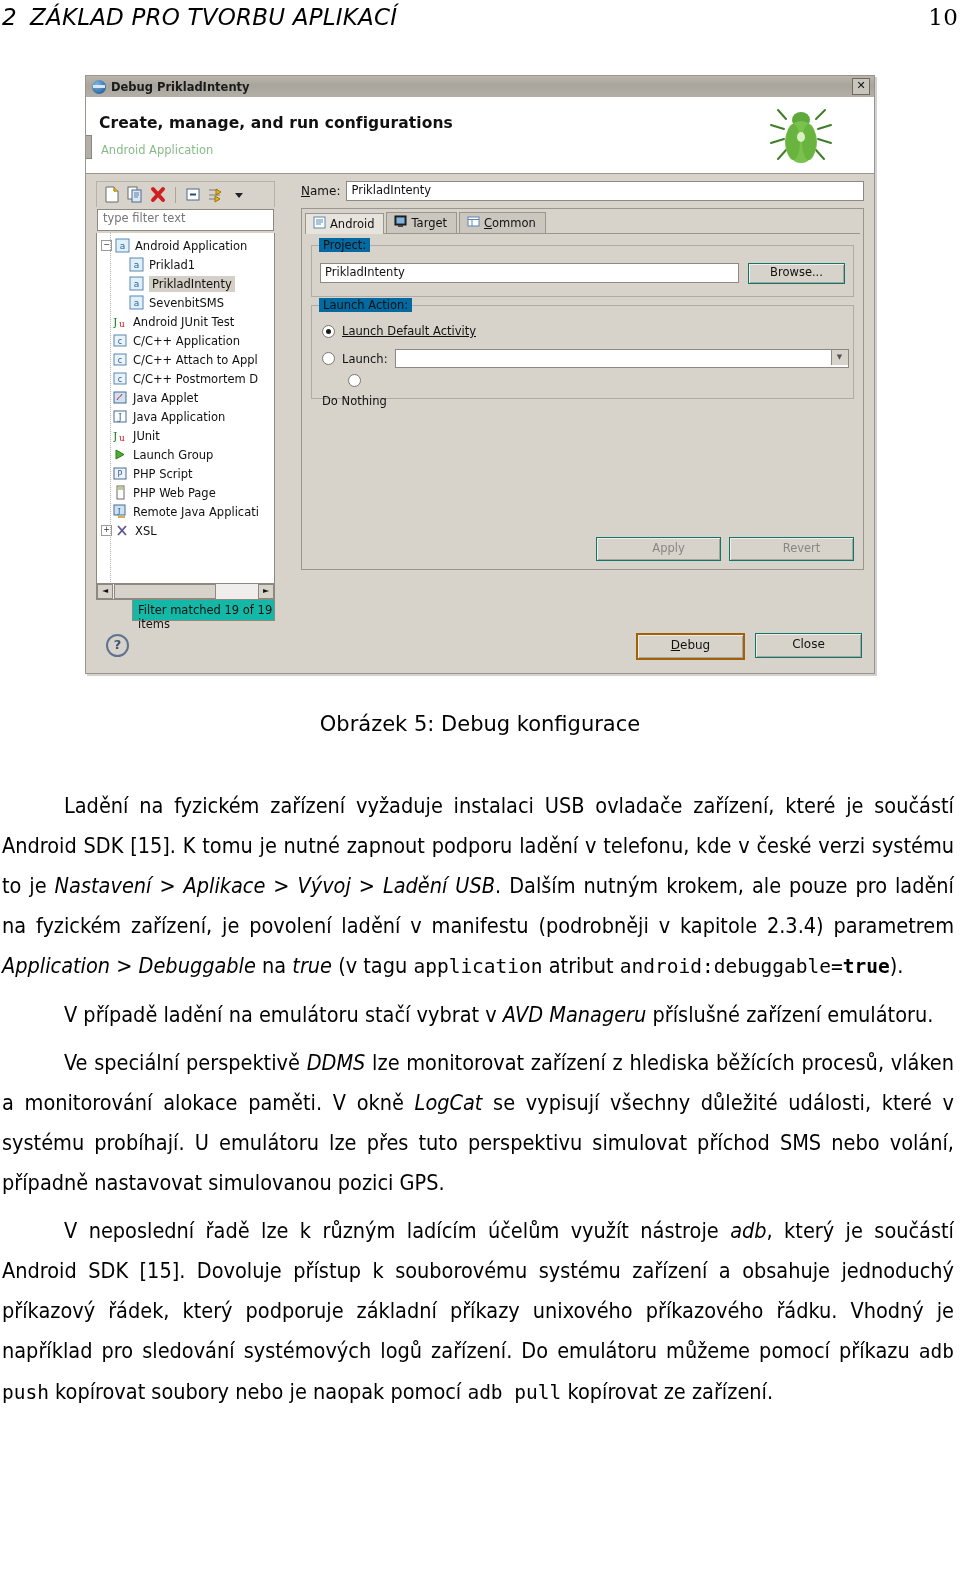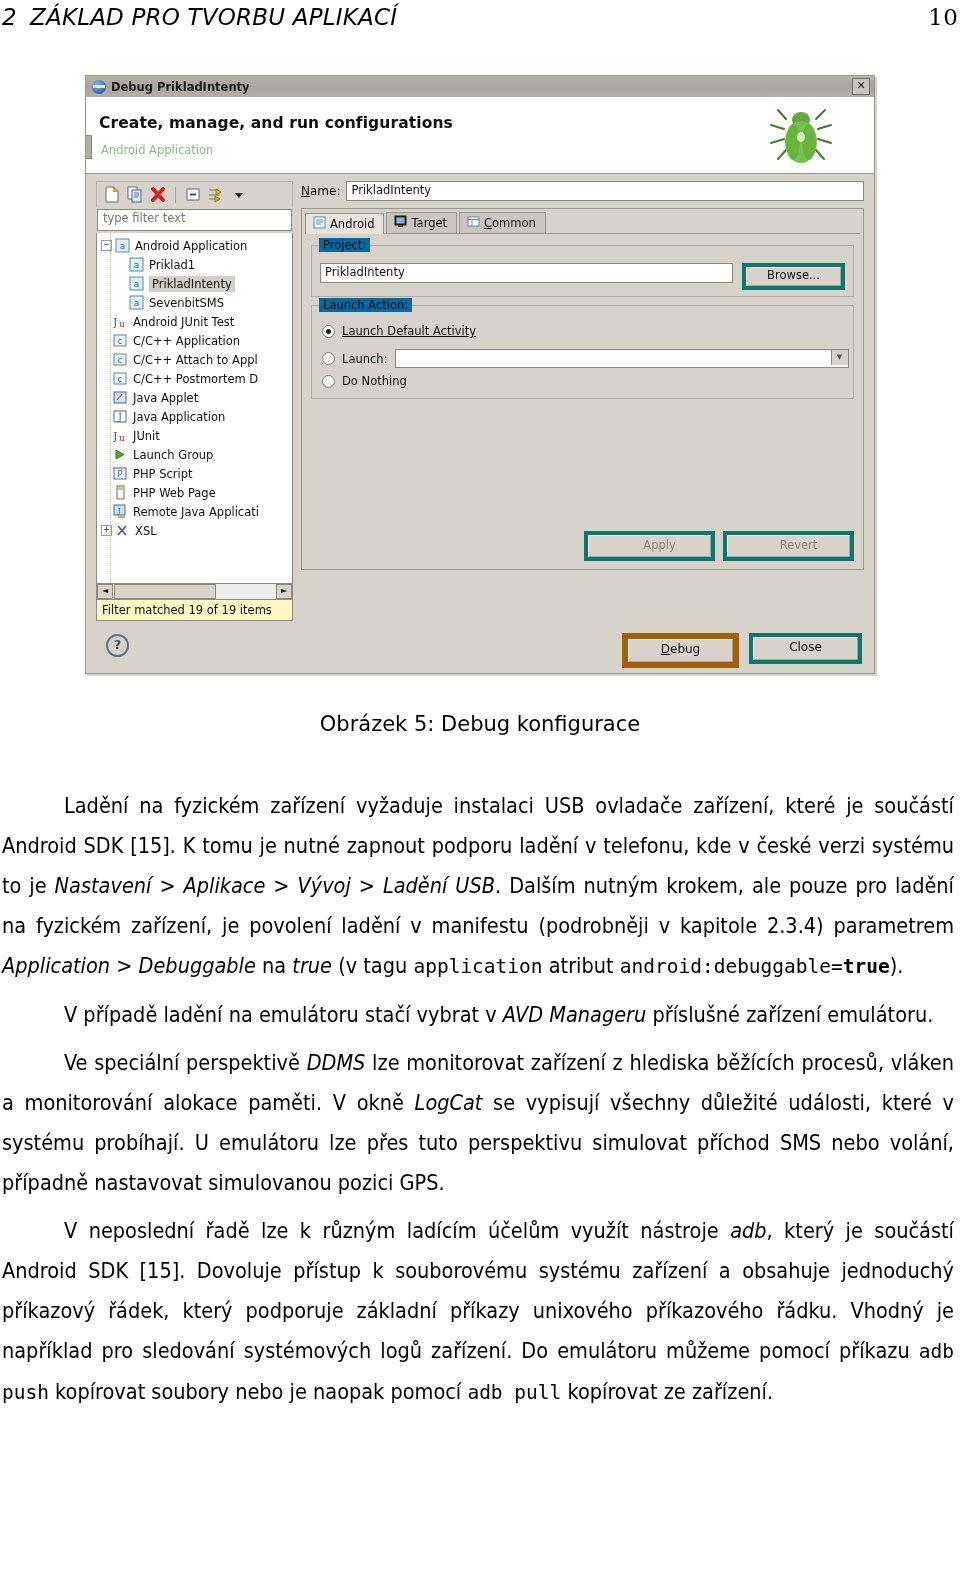--- a/index.html
+++ b/index.html
@@ -84,21 +84,21 @@
   }
   .banner-tab {
     position:absolute; left:-1px; top:38px; width:5px; height:22px;
     background:#b3afa7; border:1px solid #8c887f;
   }
 
   
   .dlg-body { position: absolute; left: 0; top: 97px; width: 100%; bottom: 0; }
 
   
-  .leftpane { position: absolute; left: 10px; top: 8px; width: 197px; height: 430px; }
+  .leftpane { position: absolute; left: 10px; top: 8px; width: 179px; height: 430px; }
   .tbar {
     height: 25px; background: #d7d3cb;
     border: 1px solid #b6b2aa; border-bottom: none;
     display: flex; align-items: center; padding-left: 5px; gap: 3px;
   }
   .tbtn { width: 20px; height: 19px; position: relative; }
   .tsep { width: 1px; height: 16px; background: #a9a49c; margin: 0 4px; }
   .filterbox {
     height: 19px; background: #fff; border: 1px solid #8d8980;
     margin: 2px 1px; padding: 1px 0 0 5px; color: #777; font-size: 11.5px;
@@ -121,22 +121,22 @@
           background: repeating-linear-gradient(to bottom,#b0b0b0 0 1px, transparent 1px 2px); }
 
   .hscroll {
     height: 15px; border: 1px solid #8d8980; border-top: none; background: #efeeec;
     display: flex; align-items: center; position: relative;
   }
   .hscroll .ar { width: 14px; height: 13px; background: #d7d3cb; border: 1px solid #8d8980;
                  font-size: 8px; line-height: 11px; text-align: center; }
   .hscroll .thumb { position:absolute; left: 17px; width: 100px; height: 13px;
                     background: #d7d3cb; border: 1px solid #8d8980; }
-  .matched { font-size: 11.5px; padding: 3px 0 0 5px; background: #fef9c3;
-             border: 1px solid #8d8980; border-top: none; height: 17px; }
+  .matched { font-size: 11.5px; padding: 3px 0 0 5px; background: #14b8a6;
+             border: 1px solid #8d8980; border-top: none; height: 17px; margin-left: 36px; }
 
   
   .rightpane { position: absolute; left: 215px; top: 8px; right: 10px; height: 430px; }
   .namerow { display: flex; align-items: center; height: 20px; }
   .namelbl { font-size: 12px; margin-right: 6px; }
   .namelbl u { text-decoration: underline; }
   .nameinput { flex: 1; height: 17px; background: #fff; border: 1px solid #8d8980;
                padding: 1px 0 0 4px; font-size: 11.5px; }
 
   .tabgroup { margin-top: 7px; border: 1px solid #9a968e; background: #d7d3cb;
@@ -151,21 +151,21 @@
 
   .group { position: absolute; left: 9px; right: 9px; border: 1px solid #b0aca4; }
   .group > .glabel { position: absolute; left: 7px; top: -8px; background: #0369a1;
                      padding: 0 4px; font-size: 11.5px; }
   #grp-project { top: 36px; height: 50px; }
   #grp-launch  { top: 96px; height: 92px; }
 
   .projrow { position: absolute; left: 8px; right: 8px; top: 17px; display: flex; gap: 9px; }
   .projinput { flex: 1; height: 17px; background: #fff; border: 1px solid #8d8980;
                padding: 1px 0 0 4px; font-size: 11.5px; }
-  .btn { background: #d7d3cb; border: 4px solid #0f766e; box-shadow: inset 1px 1px 0 #f0eee9, inset -1px -1px 0 #a9a49c;
+  .btn { background: #d7d3cb; border: 1px solid #0f766e; box-shadow: inset 1px 1px 0 #f0eee9, inset -1px -1px 0 #a9a49c;
          font-size: 11.5px; text-align: center; }
   .browsebtn { width: 95px; height: 19px; line-height: 17px; }
 
   .radio-row { position: absolute; left: 10px; display: flex; align-items: center; gap: 7px; font-size: 11.5px; }
   .radio { width: 11px; height: 11px; border-radius: 50%; border: 1px solid #7b776f;
            background: #fff; position: relative; flex: none; }
   .radio.on::after { content: ""; position: absolute; left: 3px; top: 3px; width: 5px; height: 5px;
                      border-radius: 50%; background: #1a1a1a; }
   .combo { width: 452px; height: 17px; background: #fff; border: 1px solid #8d8980;
            position: relative; }
@@ -175,21 +175,21 @@
 
   .applyrow { position: absolute; right: 9px; bottom: 8px; display: flex; gap: 8px; }
   .applybtn { width: 103px; height: 22px; line-height: 20px; color: #8a8780; padding-left: 20px; }
 
   .bottombar { position: absolute; left: 0; right: 0; bottom: 0; height: 48px; }
   .helpicon { position: absolute; left: 20px; top: 9px; width: 19px; height: 19px;
               border: 2px solid #5f7391; border-radius: 50%; color: #3f5472;
               font-size: 13px; font-weight: bold; text-align: center; line-height: 17px; }
   .mainbtns { position: absolute; right: 12px; top: 8px; display: flex; gap: 10px; }
   .mainbtn { width: 105px; height: 23px; line-height: 21px; font-size: 12px; }
-  .mainbtn.def { border: 6px solid #a16207; }
+  .mainbtn.def { border: 2px solid #a16207; }
 
   
   .caption {
     position: absolute; left: 0; top: 712px; width: 960px; text-align: center;
     font-size: 21px; font-family: "DejaVu Sans","Liberation Sans",sans-serif;
   }
 
   
   .prose {
     position: absolute; left: 2px; top: 786px; width: 952px;
@@ -494,21 +494,21 @@
               <span class="radio on"></span>
               <span>Launch Default Activity</span>
             </div>
             <div class="radio-row" style="top:43px;">
               <span class="radio"></span>
               <span>Launch:</span>
               <span class="combo">
                 <span class="arrow">▼</span>
               </span>
             </div>
-            <div class="radio-row" style="top:68px;">
+            <div class="radio-row" style="top:68px;flex-direction:column;">
               <span class="radio"></span>
               <span>Do Nothing</span>
             </div>
           </div>
 
           <div class="applyrow">
             <span class="btn applybtn">Apply</span>
             <span class="btn applybtn">Revert</span>
           </div>
         </div>

